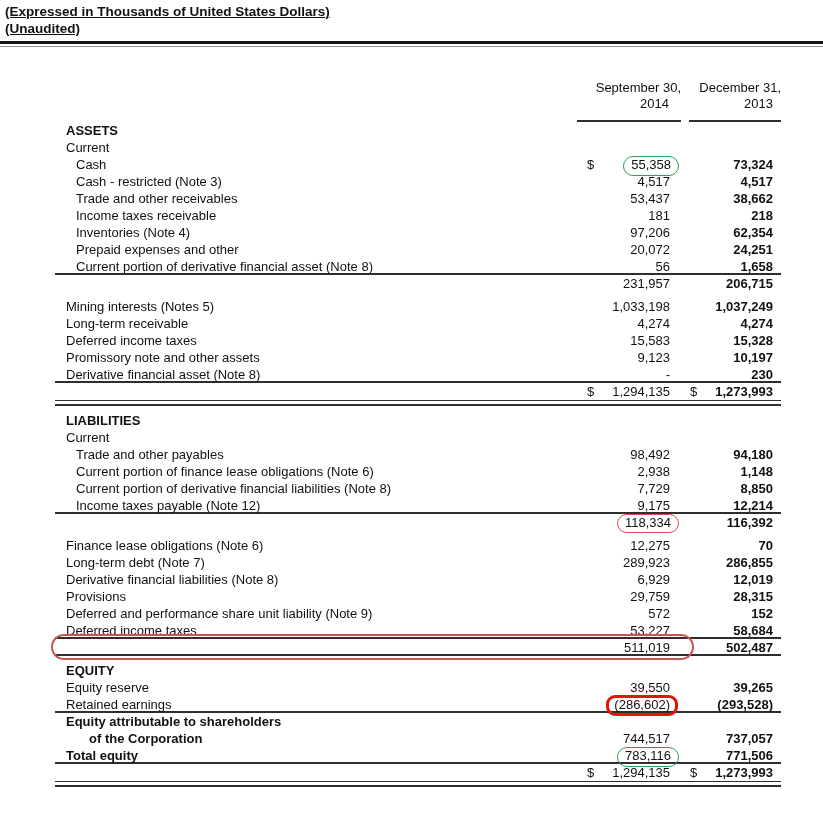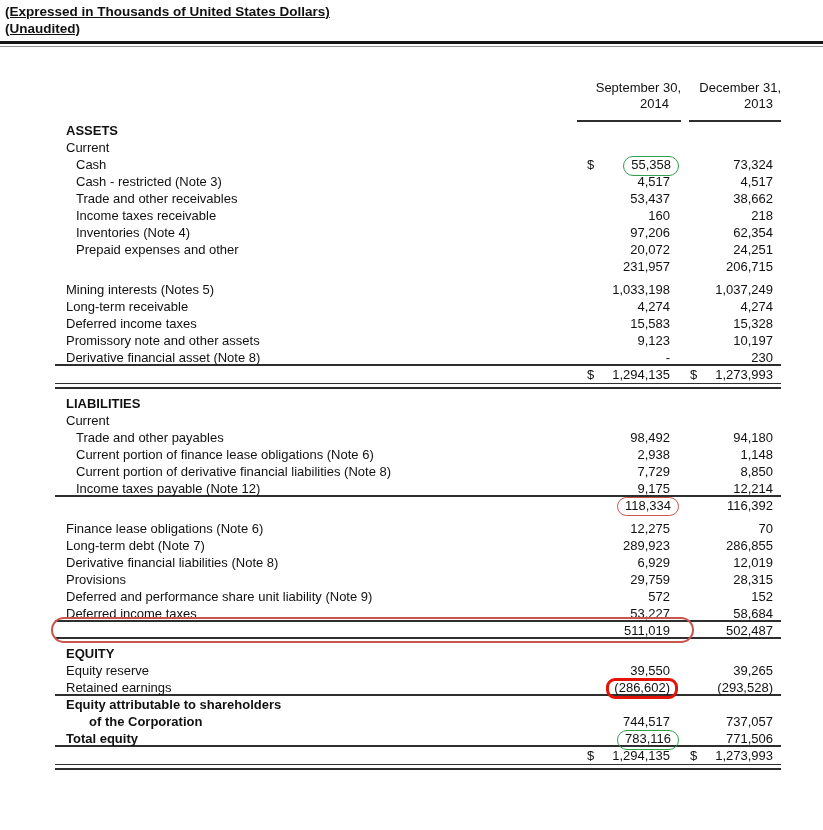--- a/index.html
+++ b/index.html
@@ -34,21 +34,21 @@
   .lbl { flex: 1; overflow: visible; }
   .ind0 { padding-left: 11px; }
   .ind1 { padding-left: 21px; }
   .ind2 { padding-left: 34px; }
   .c1 { width: 104px; display: flex; }
   .c2 { width: 92px; margin-left: 8px; display: flex; }
   .dollar1 { padding-left: 10px; }
   .dollar2 { padding-left: 1px; }
   .val { margin-left: auto; }
   .c1 .val { padding-right: 11px; }
-  .c2 .val { padding-right: 8px; }
+  .c2 .val { padding-right: 8px; font-weight: bold; }
 
   .rule-double { height: 6px; border-top: 1.5px solid #2e2e2e; border-bottom: 2.5px solid #2e2e2e; }
   .spacer { width: 100%; }
 
   
   .ann { display: inline-block; position: relative; z-index: 3; line-height: 14px; }
   .ann-green { border: 1.6px solid var(--green); border-radius: 10px; padding: 1px 7px 3px; margin: -2px -9px -6px -2px; }
   .ann-red   { border: 1.6px solid var(--red);   border-radius: 10px; padding: 1px 7px 2px; margin: -2px -9px -4px -2px; }
   .ann-red-thick { border: 3.5px solid var(--redThick); border-radius: 9px; padding: 0 5px 1px; margin: -3px -8px -3px -3px; }
   .row-ann { position: absolute; left: -4px; top: -5px; width: 643px; height: 26px;
@@ -121,21 +121,21 @@
           <div class="c1">
             <div class="val">53,437</div>
           </div>
           <div class="c2">
             <div class="val">38,662</div>
           </div>
         </div>
         <div class="row">
           <div class="lbl ind1">Income taxes receivable</div>
           <div class="c1">
-            <div class="val">160</div>
+            <div class="val">181</div>
           </div>
           <div class="c2">
             <div class="val">218</div>
           </div>
         </div>
         <div class="row">
           <div class="lbl ind1">Inventories (Note 4)</div>
           <div class="c1">
             <div class="val">97,206</div>
           </div>
@@ -143,20 +143,29 @@
             <div class="val">62,354</div>
           </div>
         </div>
         <div class="row">
           <div class="lbl ind1">Prepaid expenses and other</div>
           <div class="c1">
             <div class="val">20,072</div>
           </div>
           <div class="c2">
             <div class="val">24,251</div>
+          </div>
+        </div>
+        <div class="row u">
+          <div class="lbl ind1">Current portion of derivative financial asset (Note 8)</div>
+          <div class="c1">
+            <div class="val">56</div>
+          </div>
+          <div class="c2">
+            <div class="val">1,658</div>
           </div>
         </div>
         <div class="row">
           <div class="lbl ind0"></div>
           <div class="c1">
             <div class="val">231,957</div>
           </div>
           <div class="c2">
             <div class="val">206,715</div>
           </div>

